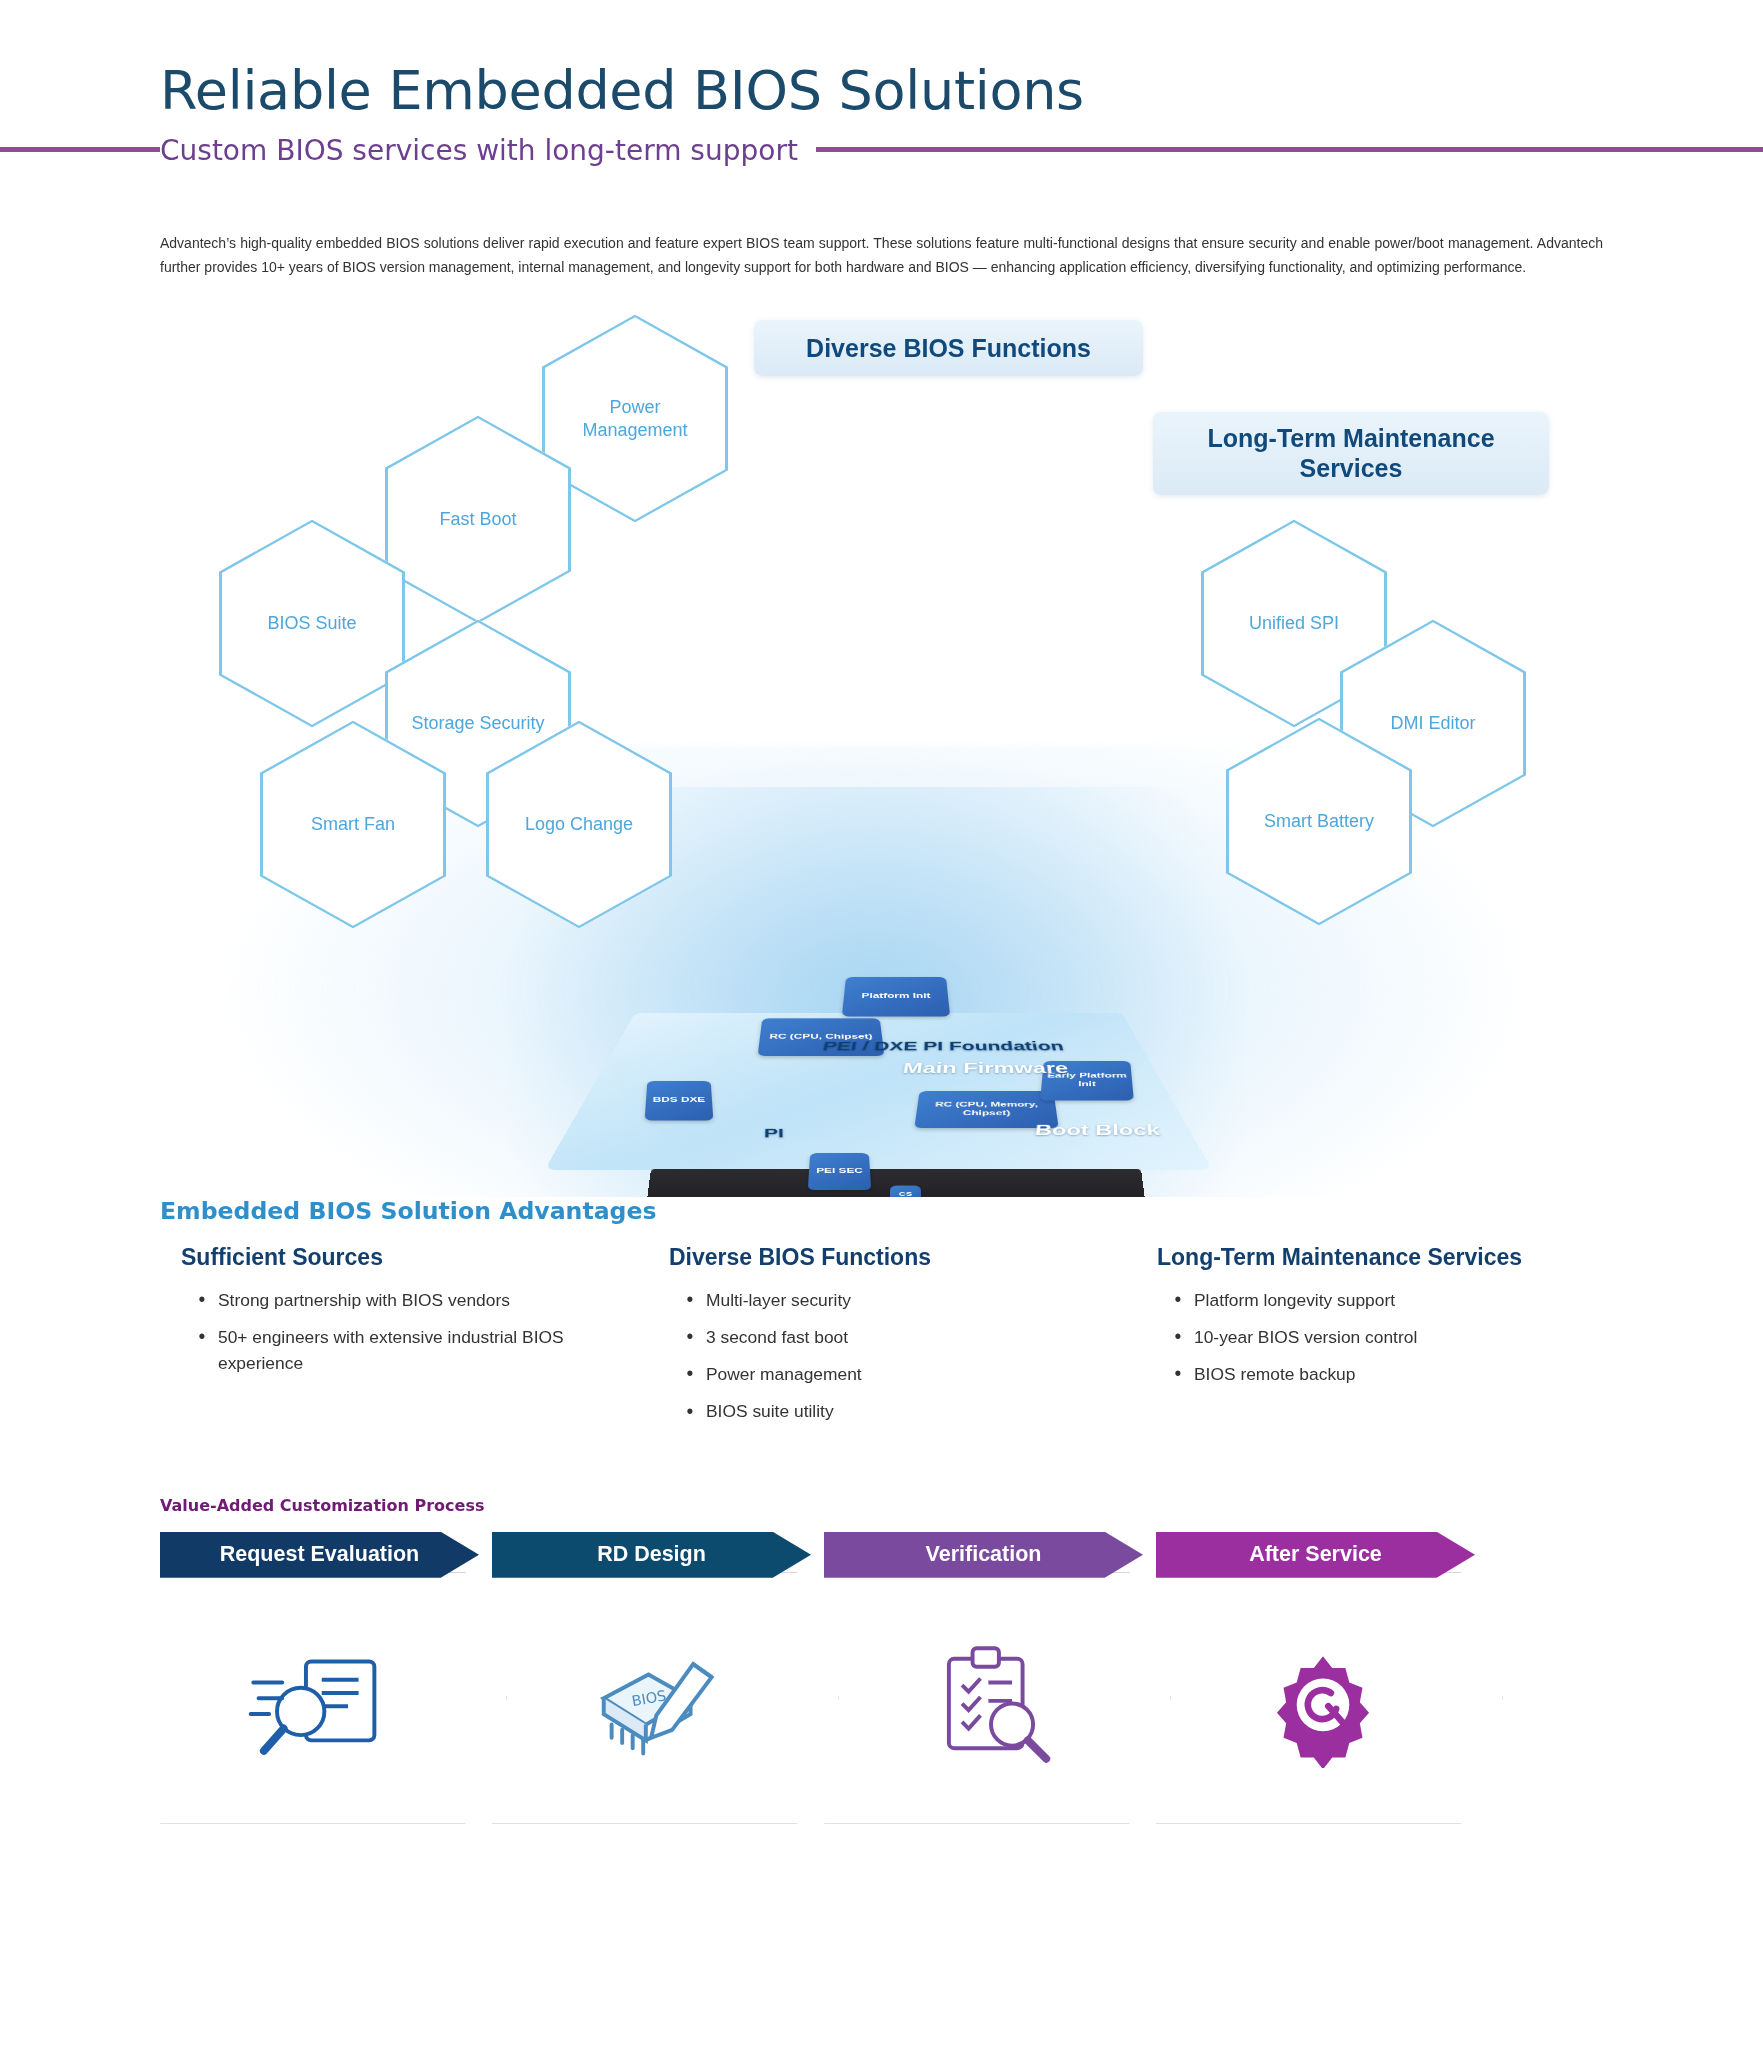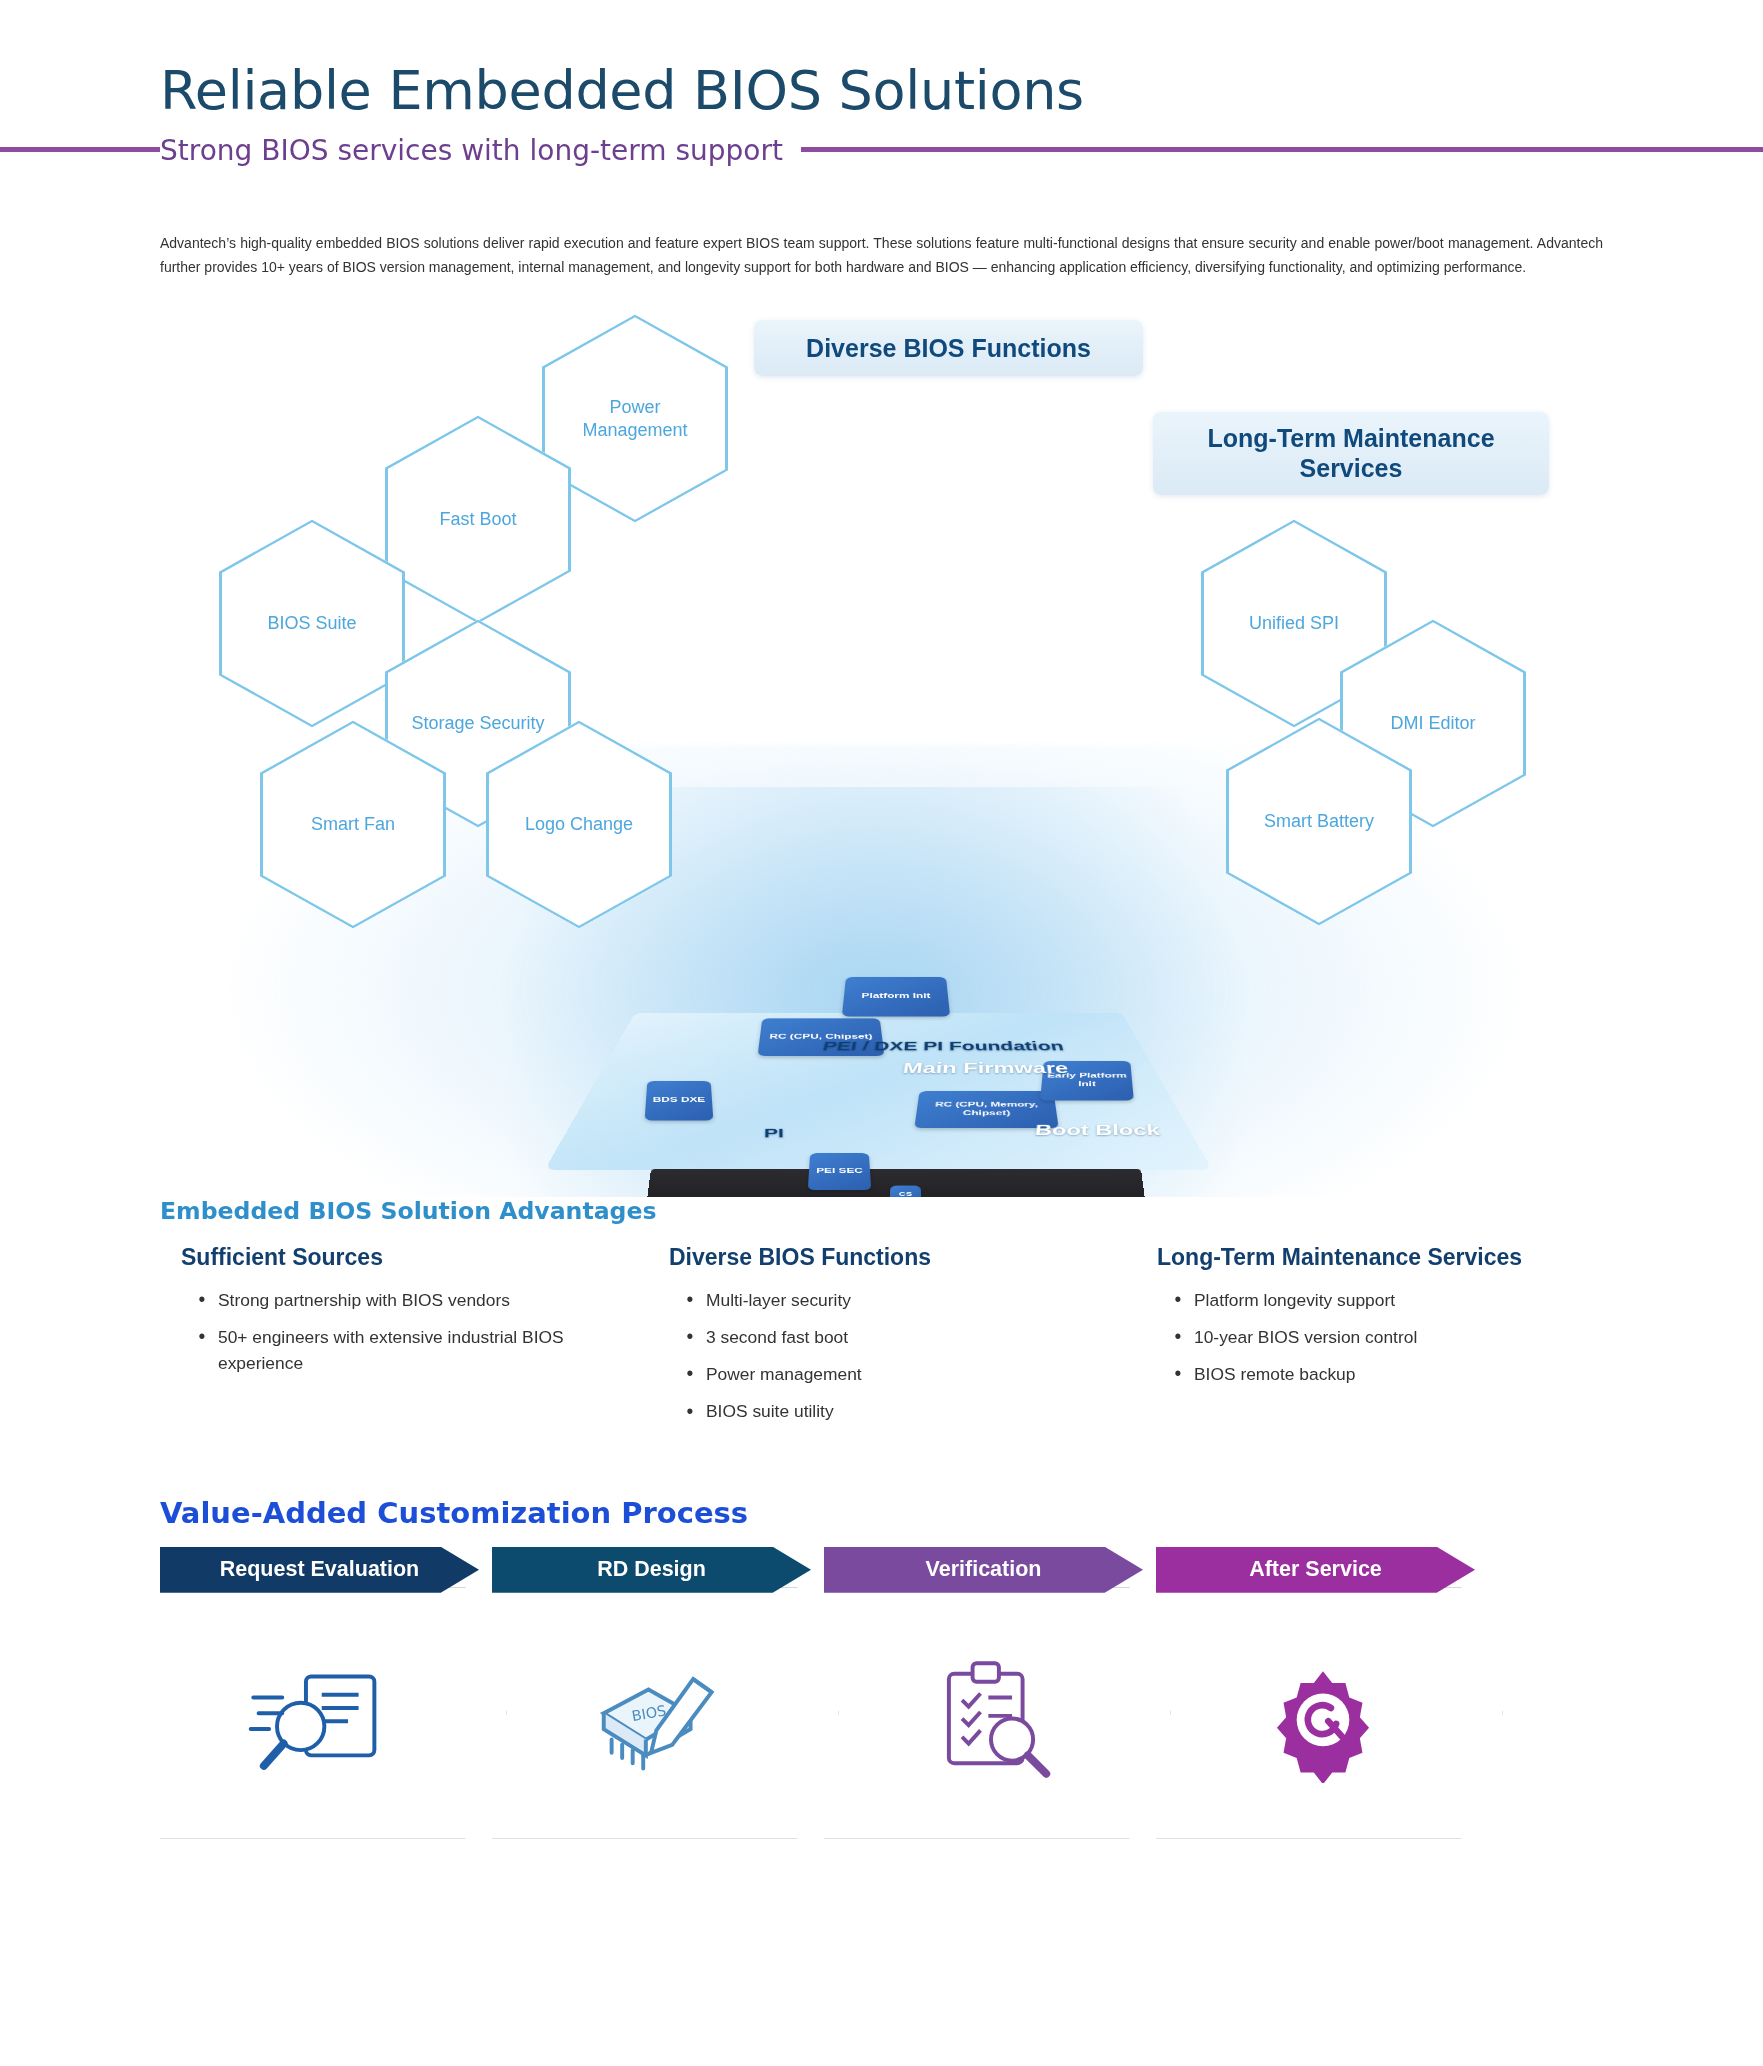--- a/index.html
+++ b/index.html
@@ -190,22 +190,22 @@
   .col li::before {
     content: "•";
     position: absolute;
     left: 5.6px; top: -1.4px;
     font-size: 19.4px;
     color: #333;
   }
 
   
   .process-head {
-    color: #1d4ed8;
-    font-size: 29px;
+    color: #701a75;
+    font-size: 16px;
     font-weight: bold;
     margin: 60px 0 16.7px 160px;
     font-family: "DejaVu Sans", sans-serif;
   }
   .process {
     position: relative;
     margin-left: 160px;
     height: 299px;
     width: 1458px;
   }
@@ -239,21 +239,21 @@
     display:flex; align-items:center; justify-content:center;
   }
 </style>
 </head>
 <body>
 
 <div class="header">
   <div class="title">Reliable Embedded BIOS Solutions</div>
   <div class="subtitle-row">
     <div class="rule"></div>
-    <span class="subtitle">Strong BIOS services with long-term support</span>
+    <span class="subtitle">Custom BIOS services with long-term support</span>
   </div>
 </div>
 
 <p class="intro">Advantech’s high-quality embedded BIOS solutions deliver rapid execution and feature expert BIOS team support. These solutions feature multi-functional designs that ensure security and enable power/boot management. Advantech further provides 10+ years of BIOS version management, internal management, and longevity support for both hardware and BIOS — enhancing application efficiency, diversifying functionality, and optimizing performance.</p>
 
 <div class="illu">
   <div class="glow"></div>
   <div class="glow2"></div>
 
   <div class="hex" style="left:542px; top:14px;">

